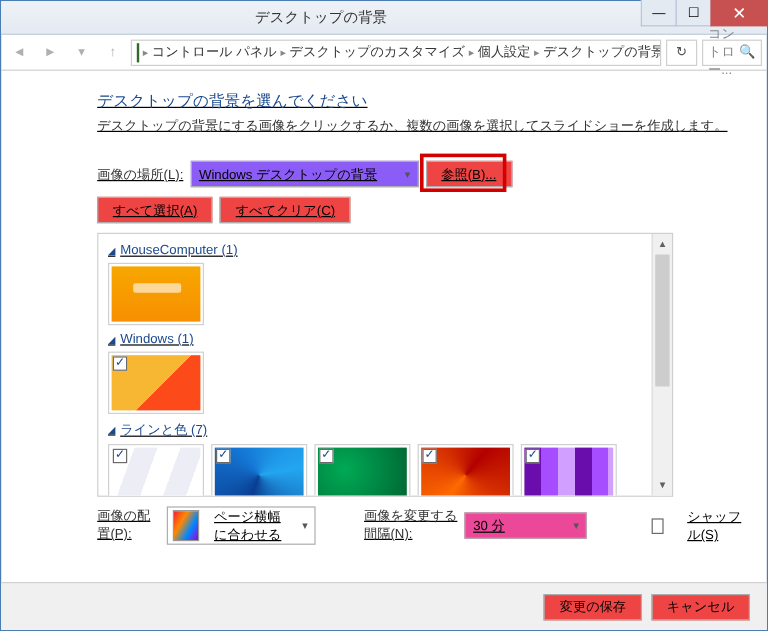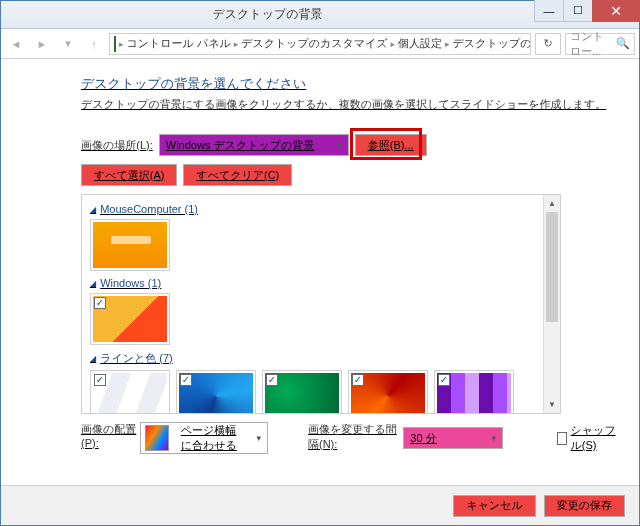--- a/index.html
+++ b/index.html
@@ -10,48 +10,48 @@
   .win-buttons { display: flex; height: 100%; }
   .win-btn { width: 30px; height: 22px; display: flex; align-items: center; justify-content: center; margin-top: -1px; margin-right: -1px; font-size: 11px; }
   .win-btn.min, .win-btn.max { background: #e4eaf2; border: 1px solid #b8c6d9; border-top: none; }
   .win-btn.close { width: 48px; background: #c75050; color: #fff; font-size: 14px; }
   .navbar { height: 30px; display: flex; align-items: center; gap: 4px; padding: 0 4px; border-bottom: 1px solid #d0d0d0; }
   .nav-btn { width: 22px; height: 22px; border: 0; background: transparent; color: #b0b0b0; display: flex; align-items: center; justify-content: center; border-radius: 2px; }
   .crumb-icon { width: 16px; height: 16px; display: inline-block; background: linear-gradient(135deg,#3a7a2d,#8ac46f); border: 1px solid #33682a; }
   .breadcrumb { flex: 1; display: flex; align-items: center; gap: 3px; border: 1px solid #cfcfcf; height: 22px; padding: 0 4px; font-size: 11px; color: #333; overflow: hidden; white-space: nowrap; }
   .breadcrumb span.sep { color: #888; font-size: 9px; }
   .refresh { width: 26px; height: 22px; border: 1px solid #cfcfcf; display: flex; align-items: center; justify-content: center; color: #555; }
-  .searchbox { width: 70px; height: 22px; border: 1px solid #cfcfcf; display: flex; align-items: center; padding: 0 4px; color: #888; font-size: 11px; gap: 3px; }
+  .searchbox { width: 50px; height: 22px; border: 1px solid #cfcfcf; display: flex; align-items: center; padding: 0 4px; color: #888; font-size: 11px; gap: 3px; }
   .content { flex: 1; padding: 10px 20px 0 20px; overflow: hidden; }
   .heading { color: #1a4a8d; font-size: 13px; margin: 6px 0 4px 60px; }
   .subheading { font-size: 11px; color: #333; margin: 0 0 20px 60px; }
   .row { display: flex; align-items: center; gap: 6px; margin-left: 60px; margin-bottom: 8px; }
   .label { font-size: 11px; color: #333; }
-  .select { height: 22px; border: 1px solid #adadad; background: #a21caf; padding: 0 20px 0 6px; font-size: 11px; position: relative; width: 190px; display: flex; align-items: center; }
+  .select { height: 22px; border: 1px solid #adadad; background: #8b5cf6; padding: 0 20px 0 6px; font-size: 11px; position: relative; width: 190px; display: flex; align-items: center; }
   .select::after { content: "▾"; position: absolute; right: 6px; color: #555; font-size: 9px; }
   .btn { height: 22px; border: 1px solid #adadad; background: #ef4444; padding: 0 12px; font-size: 11px; display: inline-flex; align-items: center; }
   .highlight { position: absolute; border: 3px solid #d40000; pointer-events: none; }
   .gallery-wrap { position: relative; margin-left: 60px; border: 1px solid #cfcfcf; width: 480px; height: 220px; overflow: hidden; }
   .gallery { width: calc(100% - 17px); height: 100%; overflow: hidden; padding: 4px 8px; }
   .scrollbar { position: absolute; right: 0; top: 0; width: 17px; height: 100%; background: #f0f0f0; border-left: 1px solid #dcdcdc; display: flex; flex-direction: column; align-items: center; }
   .sb-btn { width: 100%; height: 17px; display: flex; align-items: center; justify-content: center; color: #606060; font-size: 8px; }
   .sb-track { flex: 1; width: 100%; position: relative; }
   .sb-thumb { position: absolute; top: 0; left: 2px; right: 2px; height: 110px; background: #cdcdcd; border-radius: 1px; }
   .group-head { display: flex; align-items: center; gap: 4px; color: #1a4a8d; font-size: 11px; margin: 4px 0 4px 0; }
   .group-head .tri { font-size: 8px; }
   .thumbs { display: flex; gap: 6px; flex-wrap: wrap; margin-bottom: 6px; }
   .thumb { position: relative; width: 80px; height: 52px; border: 1px solid #d0d0d0; padding: 2px; background: #fff; }
   .thumb .cb { position: absolute; top: 3px; left: 3px; width: 12px; height: 12px; background: #fff; border: 1px solid #6a6a6a; display: flex; align-items: center; justify-content: center; font-size: 10px; color: #1a4a8d; line-height: 1; }
   .thumb-inner { width: 100%; height: 100%; }
   .bottom-row { display: flex; gap: 40px; margin-left: 60px; margin-top: 8px; }
   .bottom-col { display: flex; flex-direction: row; gap: 4px; }
   .fit-select { display: flex; align-items: center; gap: 12px; border: 1px solid #adadad; background: #fff; height: 32px; width: 160px; padding: 0 20px 0 4px; position: relative; }
   .fit-select::after { content: "▾"; position: absolute; right: 6px; color: #555; font-size: 9px; }
   .fit-swatch { width: 38px; height: 26px; background: linear-gradient(120deg,#e23,#f80,#08f,#90d); border: 1px solid #999; }
-  .chk { display: flex; align-items: center; gap: 4px; font-size: 11px; padding-left: 40px; }
+  .chk { display: flex; align-items: center; gap: 20px; font-size: 11px; padding-left: 40px; }
   .chkbox { width: 13px; height: 13px; border: 1px solid #6a6a6a; background: #fff; }
   .footer { height: 40px; border-top: 1px solid #d0d0d0; background: #f0f0f0; display: flex; align-items: center; justify-content: flex-end; gap: 8px; padding: 0 14px; }
   .interval-select { height: 22px; border: 1px solid #adadad; background: #ec4899; width: 130px; padding: 0 20px 0 6px; position: relative; display: flex; align-items: center; font-size: 11px; }
   .interval-select::after { content: "▾"; position: absolute; right: 6px; color: #555; font-size: 9px; }
   
   .bg-mouse { background: linear-gradient(#f7a700,#f78f00); position: relative; }
   .bg-mouse::after { content: ""; position: absolute; top: 14px; left: 18px; width: 40px; height: 8px; background: rgba(255,255,255,.6); border-radius: 2px; }
   .bg-win { background: linear-gradient(135deg,#f7b733 55%, #fc4a1a 55%); }
   .bg-l1 { background: repeating-linear-gradient(110deg,#fff 0 18px,#ededf5 18px 36px); }
   .bg-l2 { background: conic-gradient(from 200deg,#0a3d91,#1476d4,#23a6f0,#0a3d91); }
@@ -195,19 +195,19 @@
             <span class="chkbox"></span>
             <span>シャッフル(S)</span>
           </label>
         </div>
       </div>
     </div>
   </div>
 
   <div class="footer">
     <div class="btn">
+        <span>変更の保存</span>
+      </div>
+    <div class="btn">
         <span>キャンセル</span>
       </div>
-    <div class="btn">
-        <span>変更の保存</span>
-      </div>
   </div>
 </div>
 
 </body></html>

